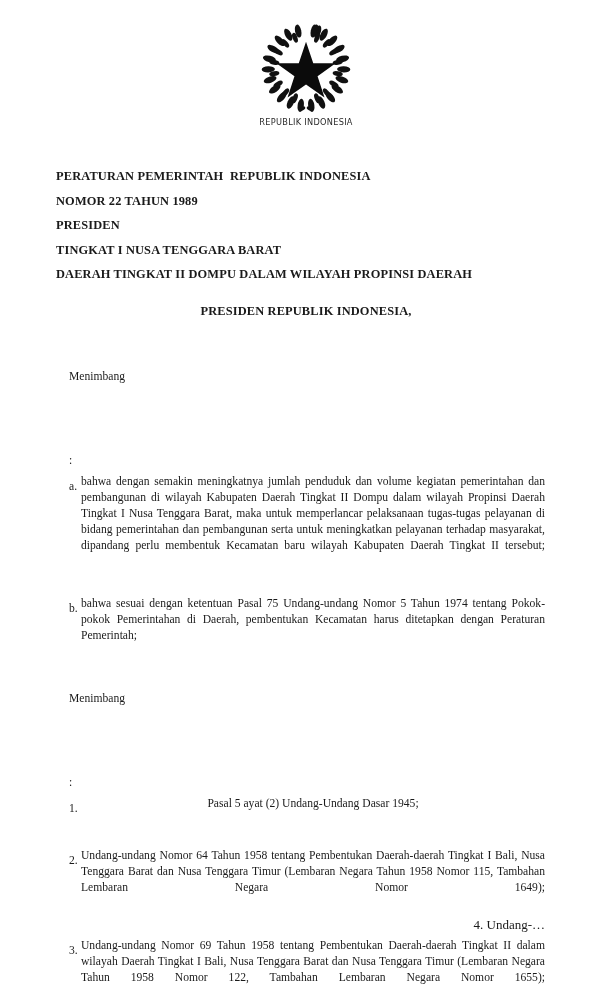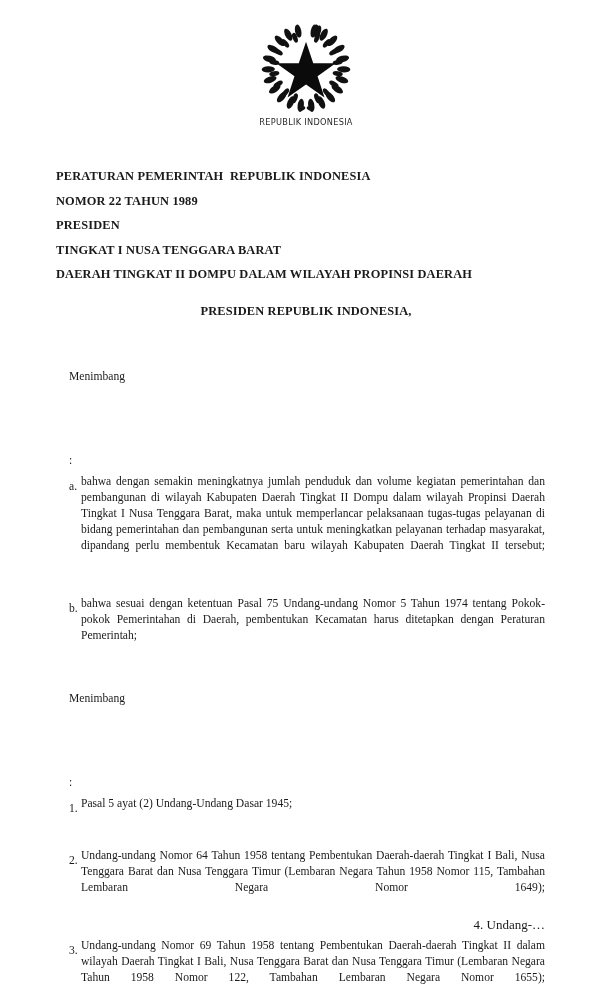--- a/index.html
+++ b/index.html
@@ -124,21 +124,21 @@
     line-height: 16px;
     text-align: justify;
     text-justify: inter-word;
     hyphens: none;
   }
   .item-text::after {
     content: "";
     display: inline-block;
     width: 100%;
   }
-  .item-text.no-justify { text-align: left; }
+  .item-text.no-justify { text-align: center; }
   .item-text.no-justify::after { content: none; }
 
   .gap-sections { height: 26px; }
 
   
   .continuation {
     position: absolute;
     top: 912px;
     left: 56px;
     width: 489px;

